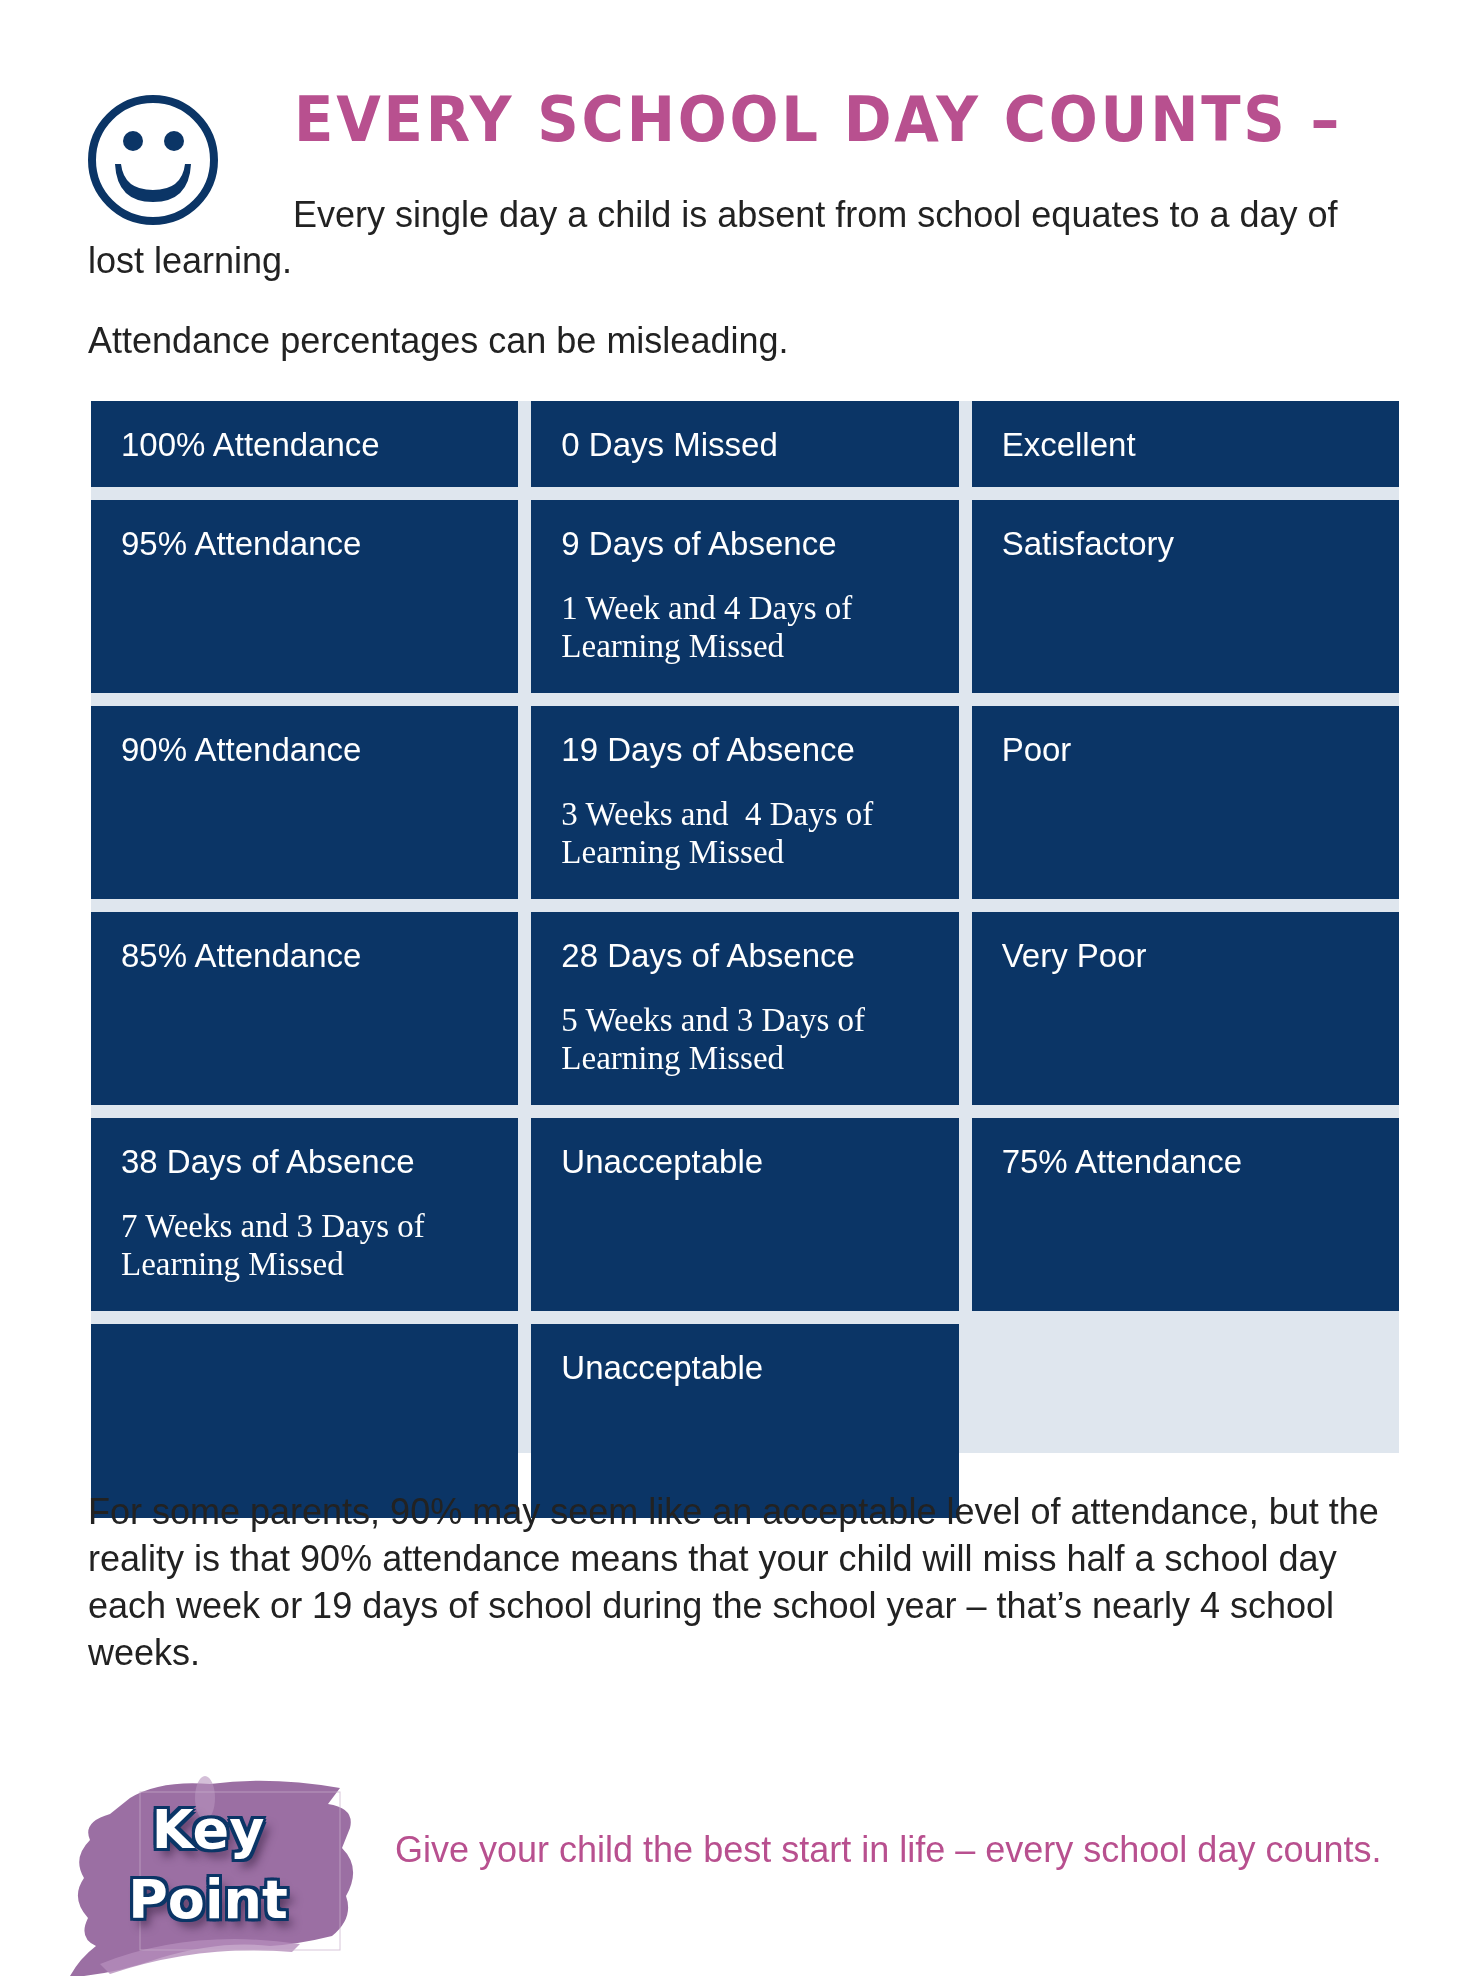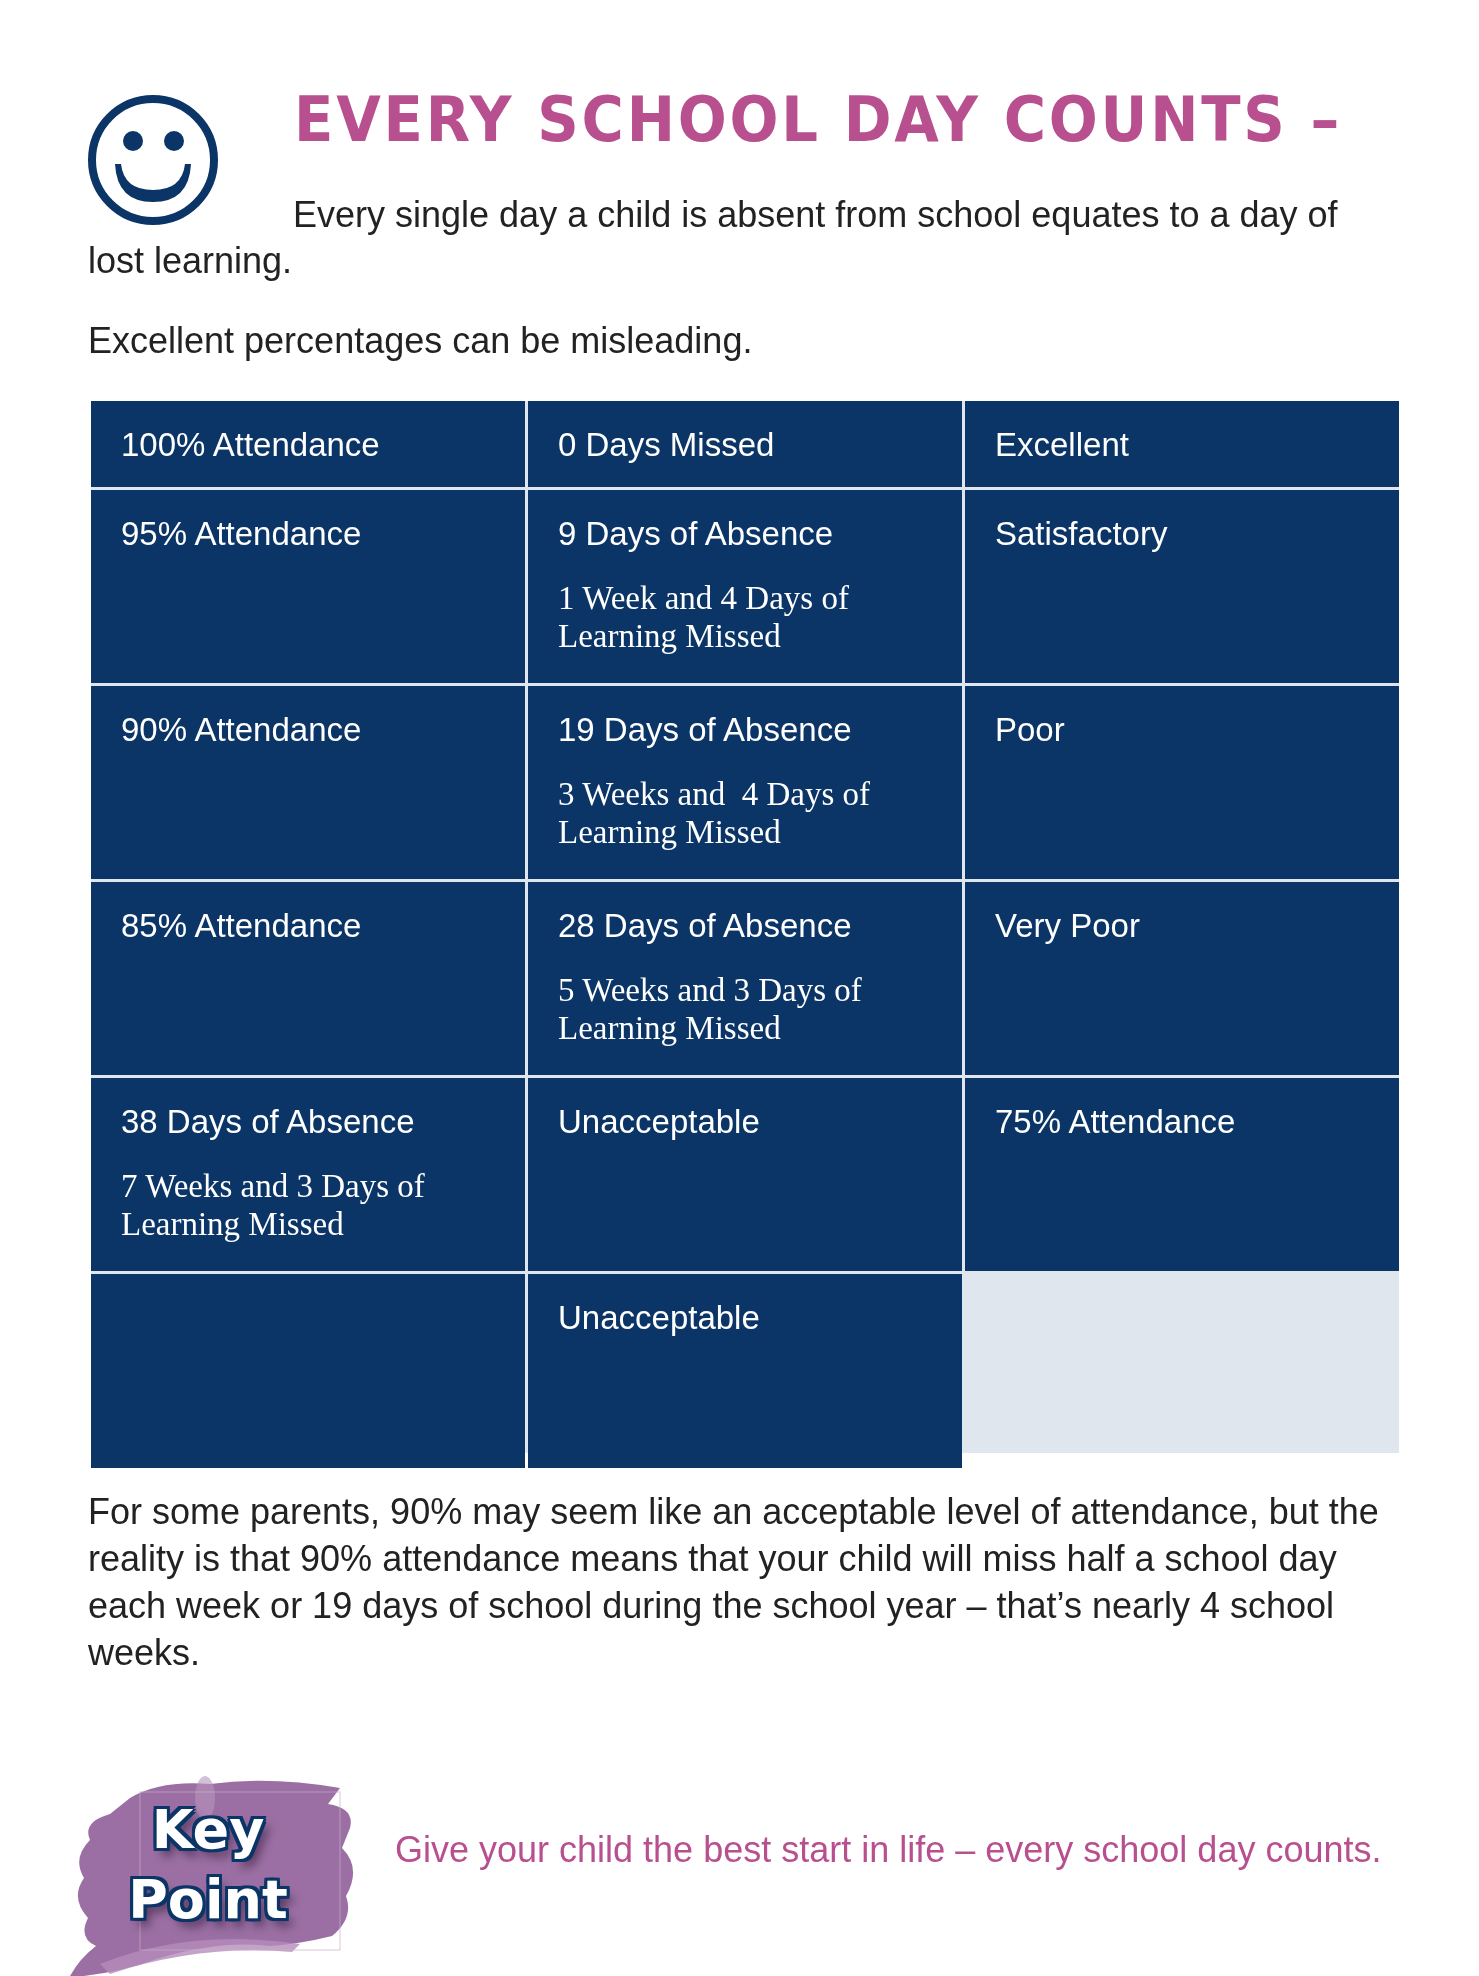--- a/index.html
+++ b/index.html
@@ -19,21 +19,21 @@
   }
   .body-text { font-size: 36px; line-height: 46px; color: #222; }
   #intro { left: 88px; top: 192px; width: 1260px; margin: 0; text-indent: 205px; }
   #misleading { left: 88px; top: 318px; margin: 0; white-space: nowrap; }
 
   #table {
     left: 91px; top: 401px; width: 1308px; height: 1052px;
     display: grid;
     grid-template-columns: 1fr 1fr 1fr;
     grid-template-rows: 86px 193px 193px 193px 193px 194px;
-    gap: 3px; background: #dfe6ee;
+    gap: 13px; background: #dfe6ee;
   }
   .cell {
     background: #0b3566; color: #ffffff;
     font-size: 33px; line-height: 38px;
     padding: 25px 20px 0 30px; box-sizing: border-box;
   }
   .cell .p2 { margin-top: 26px; font-family: Liberation Serif, serif; }
   #explain { left: 88px; top: 1488px; width: 1330px; margin: 0; line-height: 47px; font-size: 36px; }
 
   #keypoint-graphic { left: 70px; top: 1768px; width: 300px; height: 208px; }
@@ -55,21 +55,21 @@
 <svg id="smiley" class="abs" viewBox="0 0 132 132">
   <circle cx="66" cy="66" r="61" fill="none" stroke="#0b3566" stroke-width="8"></circle>
   <circle cx="46" cy="47" r="10" fill="#0b3566"></circle>
   <circle cx="87" cy="47" r="10" fill="#0b3566"></circle>
   <path d="M28 70 Q30 108 66 108 Q102 108 104 70 L98 70 Q95 96 66 96 Q37 96 34 70 Z" fill="#0b3566"></path>
 </svg>
 
 <h1 id="title" class="abs" style="color:#b8508f">EVERY SCHOOL DAY COUNTS –</h1>
 
 <p id="intro" class="abs body-text">Every single day a child is absent from school equates to a day of lost learning.</p>
-<p id="misleading" class="abs body-text">Excellent percentages can be misleading.</p>
+<p id="misleading" class="abs body-text">Attendance percentages can be misleading.</p>
 
 <div id="table" class="abs">
 
   <div class="cell">
       <div>100% Attendance</div>
     </div>
   <div class="cell">
       <div>0 Days Missed</div>
     </div>
   <div class="cell">

